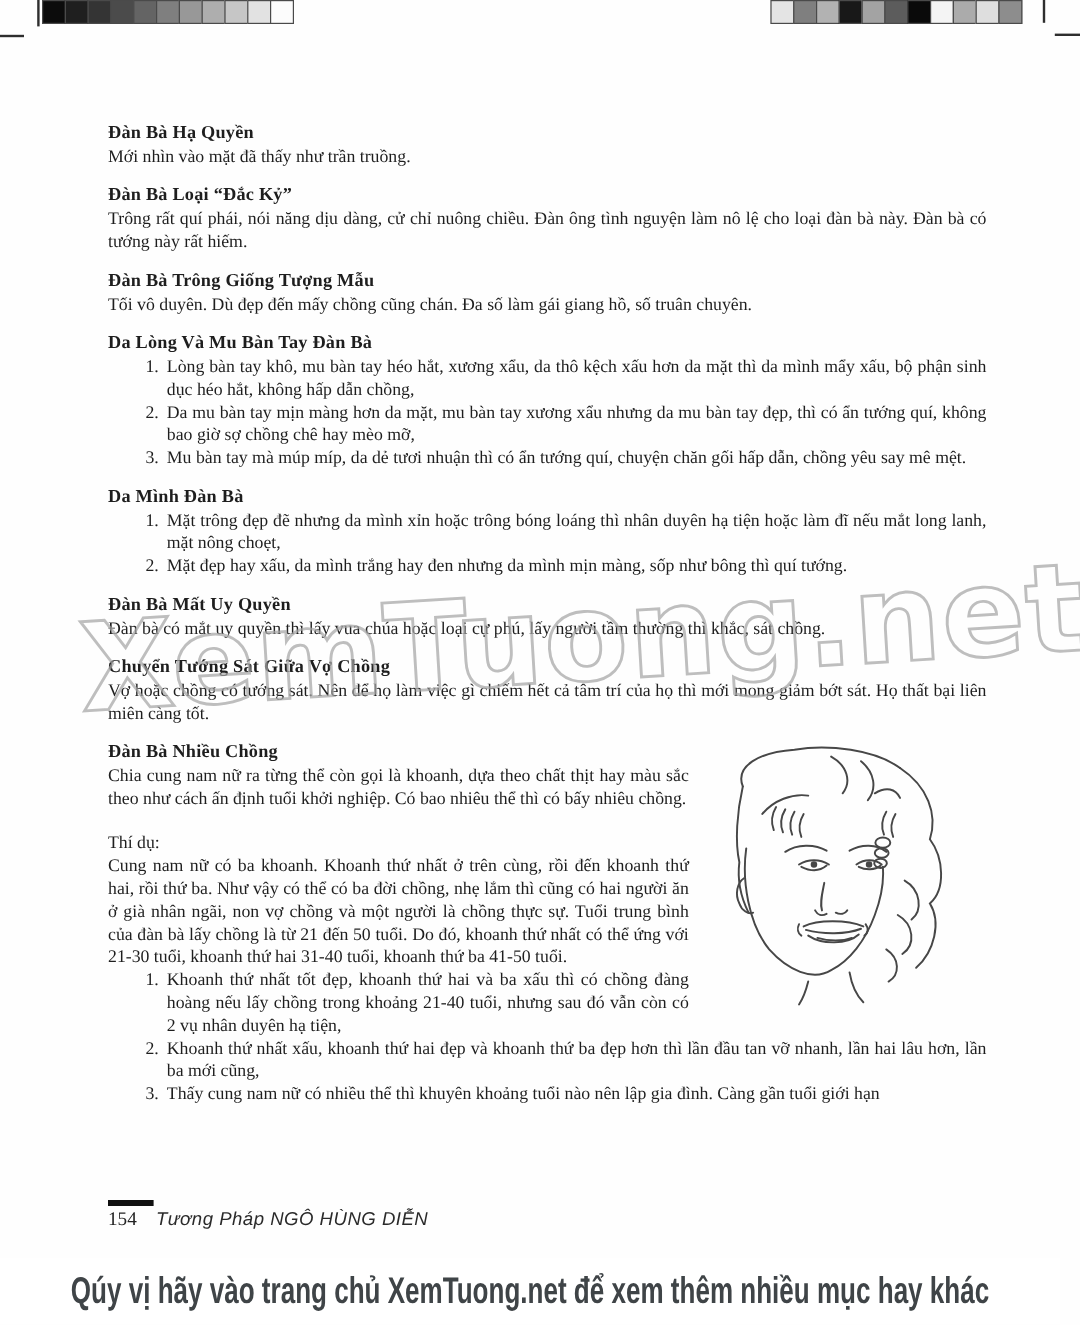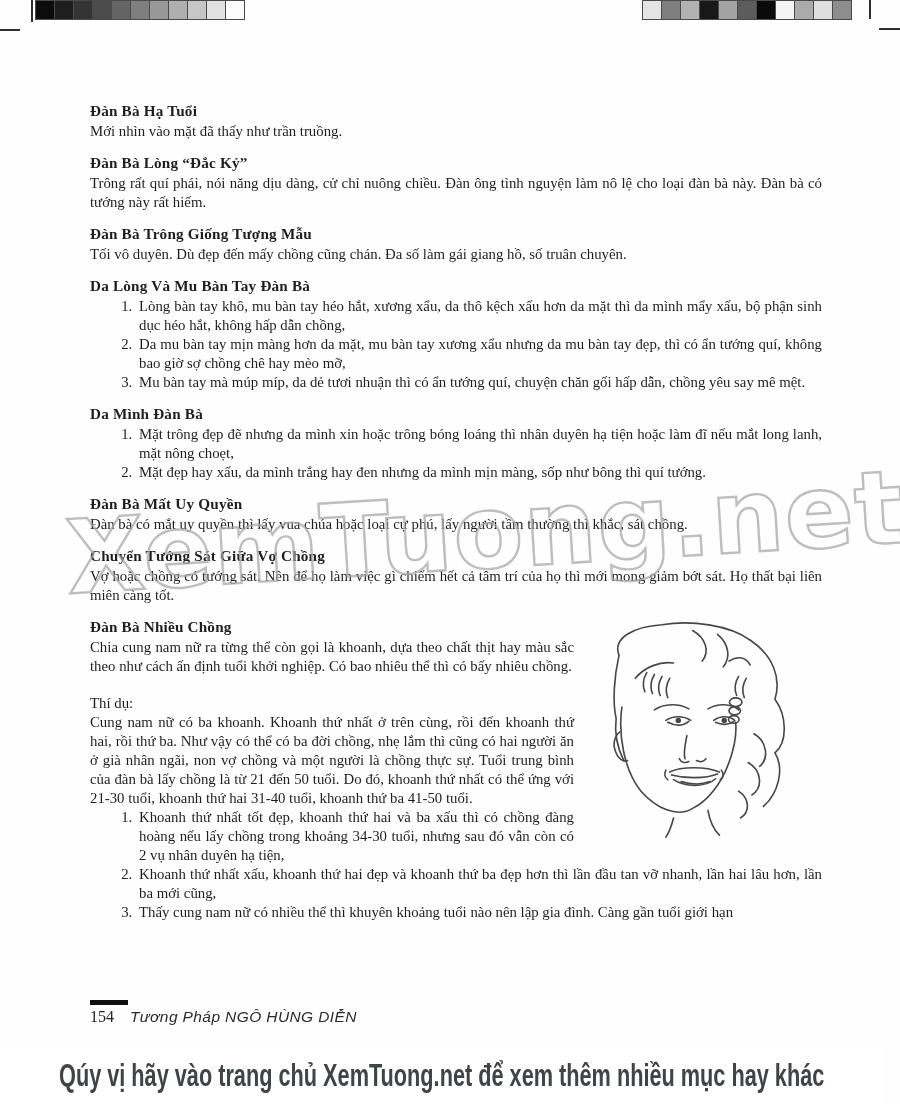--- a/index.html
+++ b/index.html
@@ -97,26 +97,26 @@
   <div class="crop-mark" style="left:31px;top:0;width:2px;height:22px;"></div>
   <div class="crop-mark" style="left:0;top:29px;width:20px;height:2px;"></div>
   <div class="crop-mark" style="left:869px;top:0;width:2px;height:19px;"></div>
   <div class="crop-mark" style="left:879px;top:28px;width:21px;height:2px;"></div>
 
   <div class="watermark">XemTuong.net</div>
 
   <div class="content">
 
     <section>
-      <h3>Đàn Bà Hạ Tuổi</h3>
+      <h3>Đàn Bà Hạ Quyền</h3>
       <p>Mới nhìn vào mặt đã thấy như trần truồng.</p>
     </section>
 
     <section>
-      <h3>Đàn Bà Lòng “Đắc Kỷ”</h3>
+      <h3>Đàn Bà Loại “Đắc Kỷ”</h3>
       <p>Trông rất quí phái, nói năng dịu dàng, cử chỉ nuông chiều. Đàn ông tình nguyện làm nô lệ cho loại đàn bà này. Đàn bà có tướng này rất hiếm.</p>
     </section>
 
     <section>
       <h3>Đàn Bà Trông Giống Tượng Mẫu</h3>
       <p>Tối vô duyên. Dù đẹp đến mấy chồng cũng chán. Đa số làm gái giang hồ, số truân chuyên.</p>
     </section>
 
     <section>
       <h3>Da Lòng Và Mu Bàn Tay Đàn Bà</h3>
@@ -204,21 +204,21 @@
             <path d="M128,200 C130,212 134,220 140,226"></path>
           </g>
         </svg>
       </div>
 
       <h3>Đàn Bà Nhiều Chồng</h3>
       <p>Chia cung nam nữ ra từng thể còn gọi là khoanh, dựa theo chất thịt hay màu sắc theo như cách ấn định tuổi khởi nghiệp. Có bao nhiêu thể thì có bấy nhiêu chồng.</p>
       <p class="gap-para">Thí dụ:</p>
       <p>Cung nam nữ có ba khoanh. Khoanh thứ nhất ở trên cùng, rồi đến khoanh thứ hai, rồi thứ ba. Như vậy có thể có ba đời chồng, nhẹ lắm thì cũng có hai người ăn ở già nhân ngãi, non vợ chồng và một người là chồng thực sự. Tuổi trung bình của đàn bà lấy chồng là từ 21 đến 50 tuổi. Do đó, khoanh thứ nhất có thể ứng với 21-30 tuổi, khoanh thứ hai 31-40 tuổi, khoanh thứ ba 41-50 tuổi.</p>
       <ol>
-        <li>Khoanh thứ nhất tốt đẹp, khoanh thứ hai và ba xấu thì có chồng đàng hoàng nếu lấy chồng trong khoảng 34-30 tuổi, nhưng sau đó vẫn còn có 2 vụ nhân duyên hạ tiện,</li>
+        <li>Khoanh thứ nhất tốt đẹp, khoanh thứ hai và ba xấu thì có chồng đàng hoàng nếu lấy chồng trong khoảng 21-40 tuổi, nhưng sau đó vẫn còn có 2 vụ nhân duyên hạ tiện,</li>
         <li>Khoanh thứ nhất xấu, khoanh thứ hai đẹp và khoanh thứ ba đẹp hơn thì lần đầu tan vỡ nhanh, lần hai lâu hơn, lần ba mới cũng,</li>
         <li>Thấy cung nam nữ có nhiều thể thì khuyên khoảng tuổi nào nên lập gia đình. Càng gần tuổi giới hạn</li>
       </ol>
     </section>
 
   </div>
 
   <div class="footer-rule"></div>
   <div class="footer">
     <span class="pageno">154</span>

